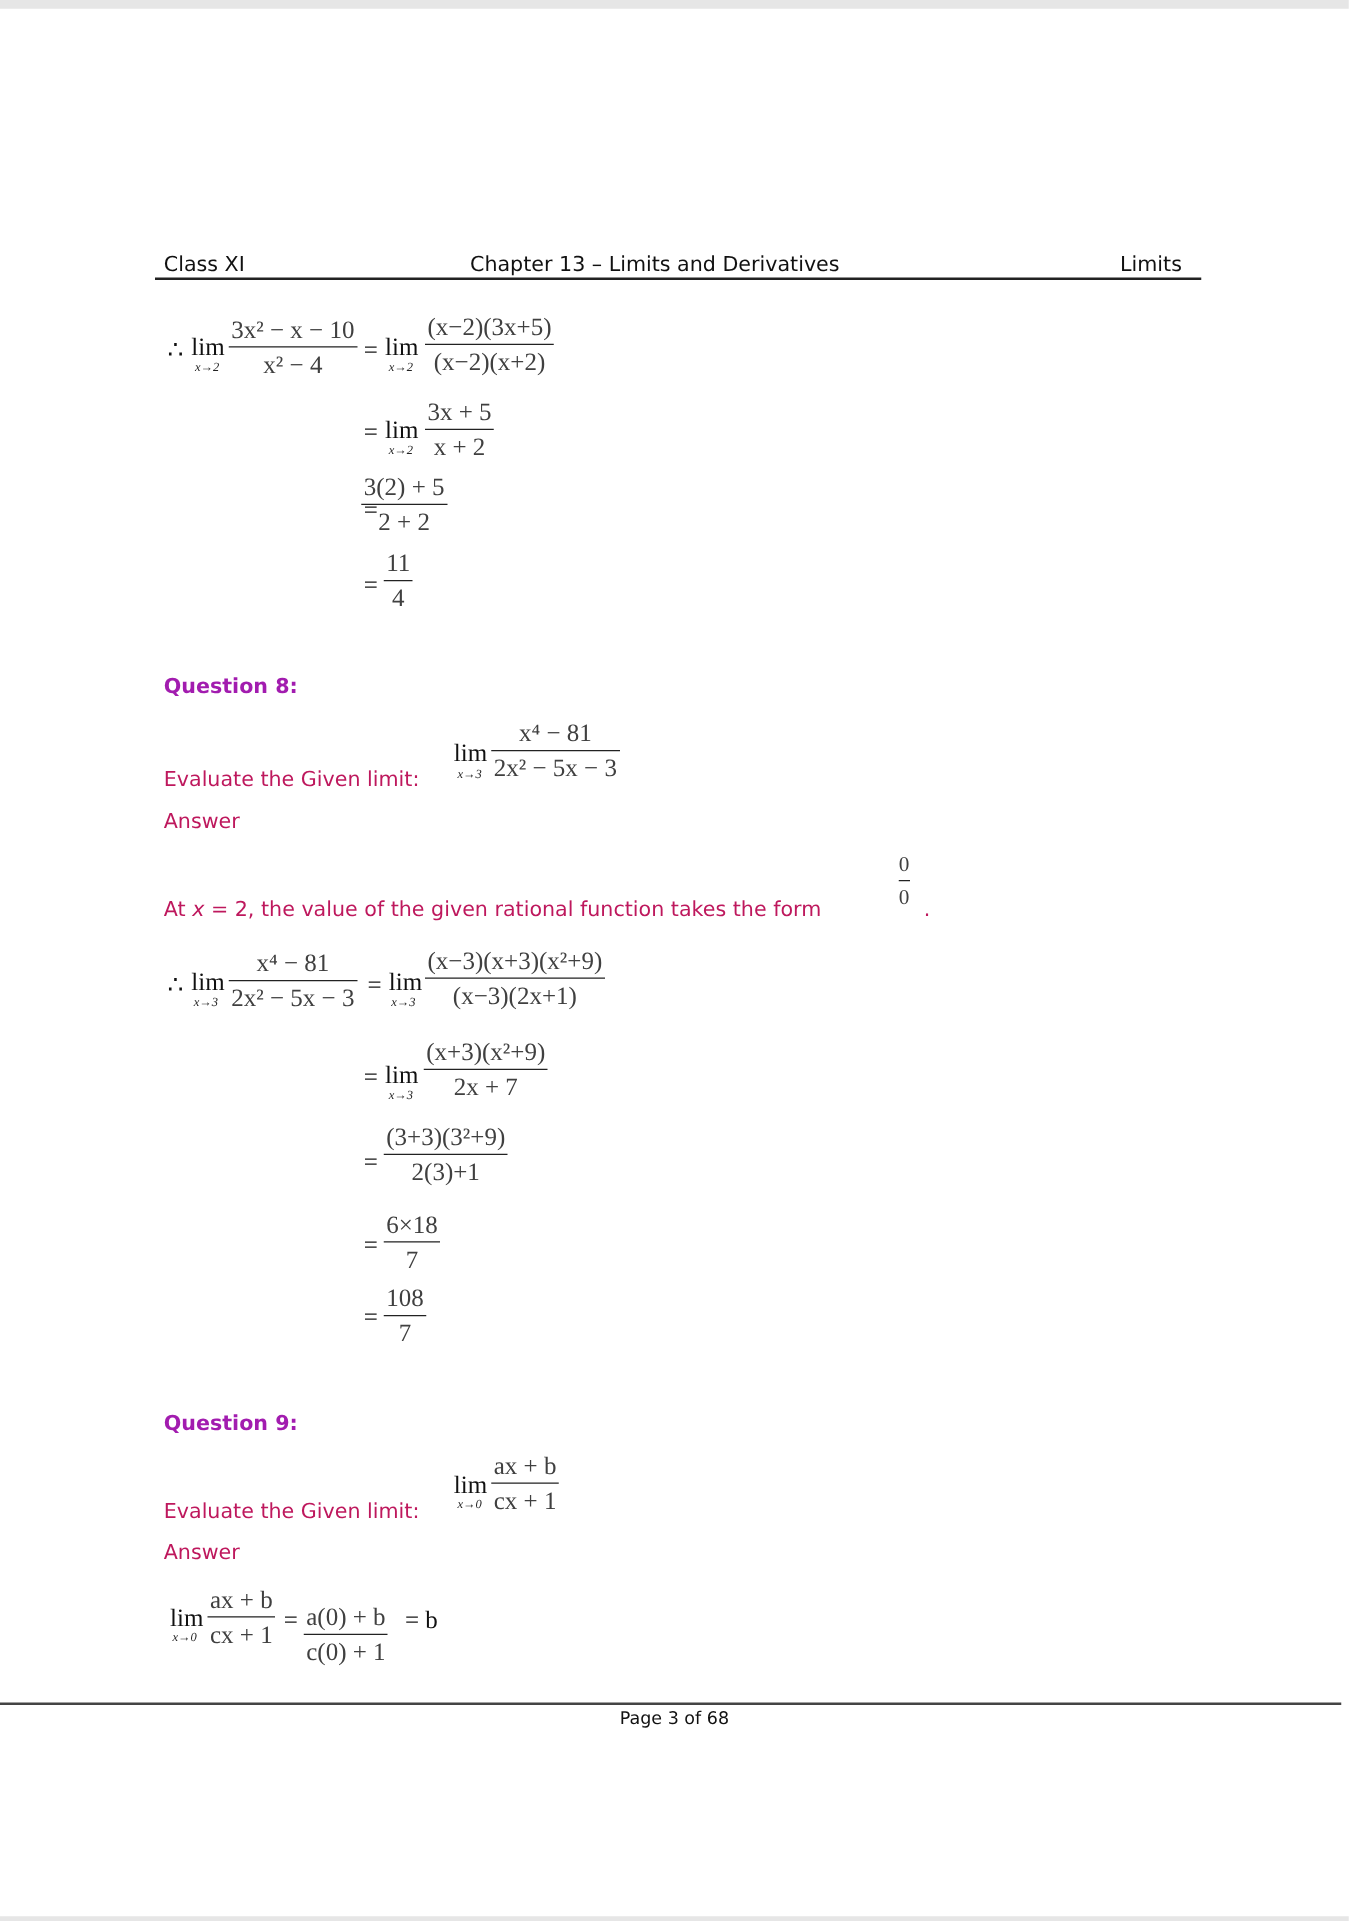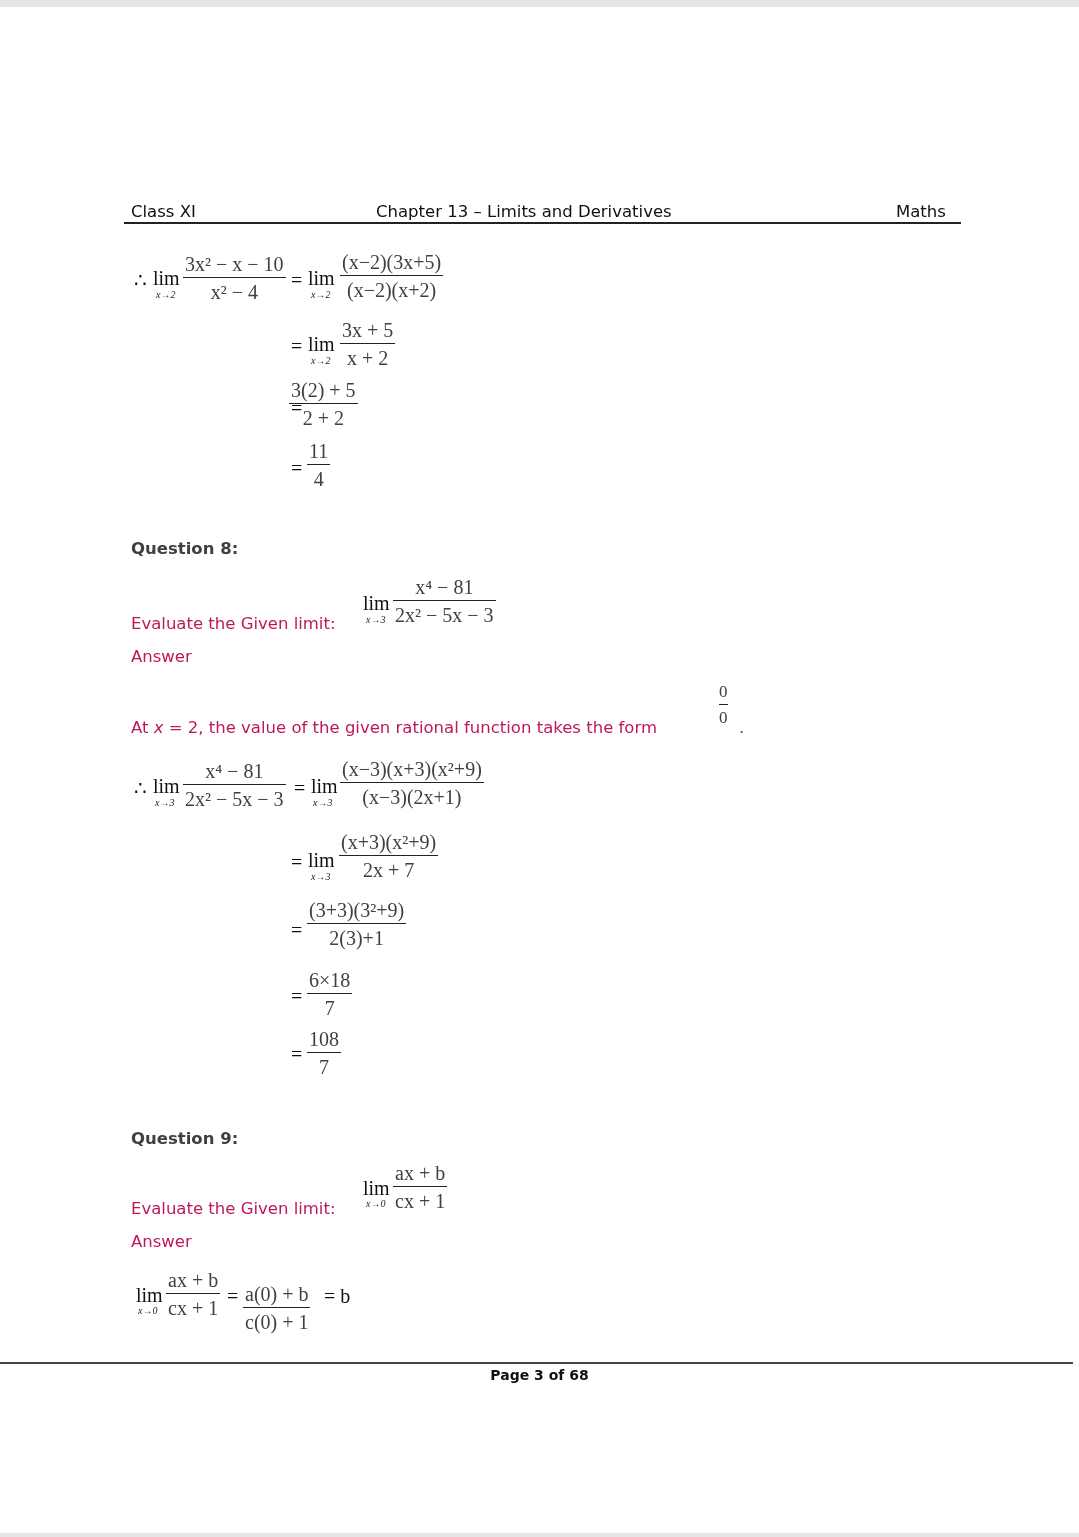--- a/index.html
+++ b/index.html
@@ -3,38 +3,38 @@
 <meta charset="utf-8">
 <style>
   html, body { margin: 0; padding: 0; }
   body { width: 1079px; height: 1537px; background: #ffffff; position: relative; overflow: hidden;
          font-family: "DejaVu Sans", sans-serif; color: #111; }
   .topbar { position: absolute; left: 0; top: 0; width: 1079px; height: 7px; background: #e6e6e6; }
   .botbar { position: absolute; left: 0; top: 1533px; width: 1079px; height: 4px; background: #e6e6e6; }
   .hdr { position: absolute; top: 202px; font-size: 16.5px; color: #111; }
   .hdr-line { position: absolute; left: 124px; top: 222px; width: 837px; height: 1.5px; background: #222; }
   .ftr-line { position: absolute; left: 0; top: 1362px; width: 1073px; height: 2px; background: #444; }
-  .ftr { position: absolute; top: 1367px; left: 0; width: 1079px; text-align: center; font-size: 14px; font-weight: bold; }
+  .ftr { position: absolute; top: 1367px; left: 0; width: 1079px; text-align: center; font-size: 14px; font-weight: normal; }
   .txt { position: absolute; font-size: 16.5px; color: #be185d; white-space: nowrap; }
-  .q { position: absolute; font-size: 16.5px; font-weight: bold; color: #404040; }
+  .q { position: absolute; font-size: 16.5px; font-weight: bold; color: #a21caf; }
   .m { position: absolute; font-family: "Liberation Serif", "DejaVu Serif", serif; font-size: 20px; color: #111; white-space: nowrap; line-height: 1; }
   .sub { position: absolute; font-family: "Liberation Serif", serif; font-size: 10px; font-style: italic; color: #222; white-space: nowrap; line-height: 1; }
   .frac { position: absolute; display: inline-block; text-align: center; font-family: "Liberation Serif", serif; font-size: 20px; color: #404040; line-height: 1; }
   .frac .num, .frac .den { display: block; white-space: nowrap; padding: 0 2px; }
   .frac .bar { display: block; height: 1.2px; background: #222; margin: 3px 0 4px 0; }
   i { font-style: italic; }
 </style>
 </head>
 <body>
 
 <div class="topbar"></div>
 
 <div class="hdr" style="left:131px">Class XI</div>
 <div class="hdr" style="left:376px">Chapter 13 – Limits and Derivatives</div>
-<div class="hdr" style="left:896px">Maths</div>
+<div class="hdr" style="left:896px">Limits</div>
 <div class="hdr-line"></div>
 
 <div>
   <span class="m" style="left:134px;top:270px">∴</span>
   <span class="m" style="left:153px;top:268px">lim</span>
   <span class="sub" style="left:156px;top:290px">x→2</span>
   <span class="frac" style="left:183px;top:254px">
     <span class="num">3x² − x − 10</span>
       <span class="bar"></span>
     <span class="den">x² − 4</span>

